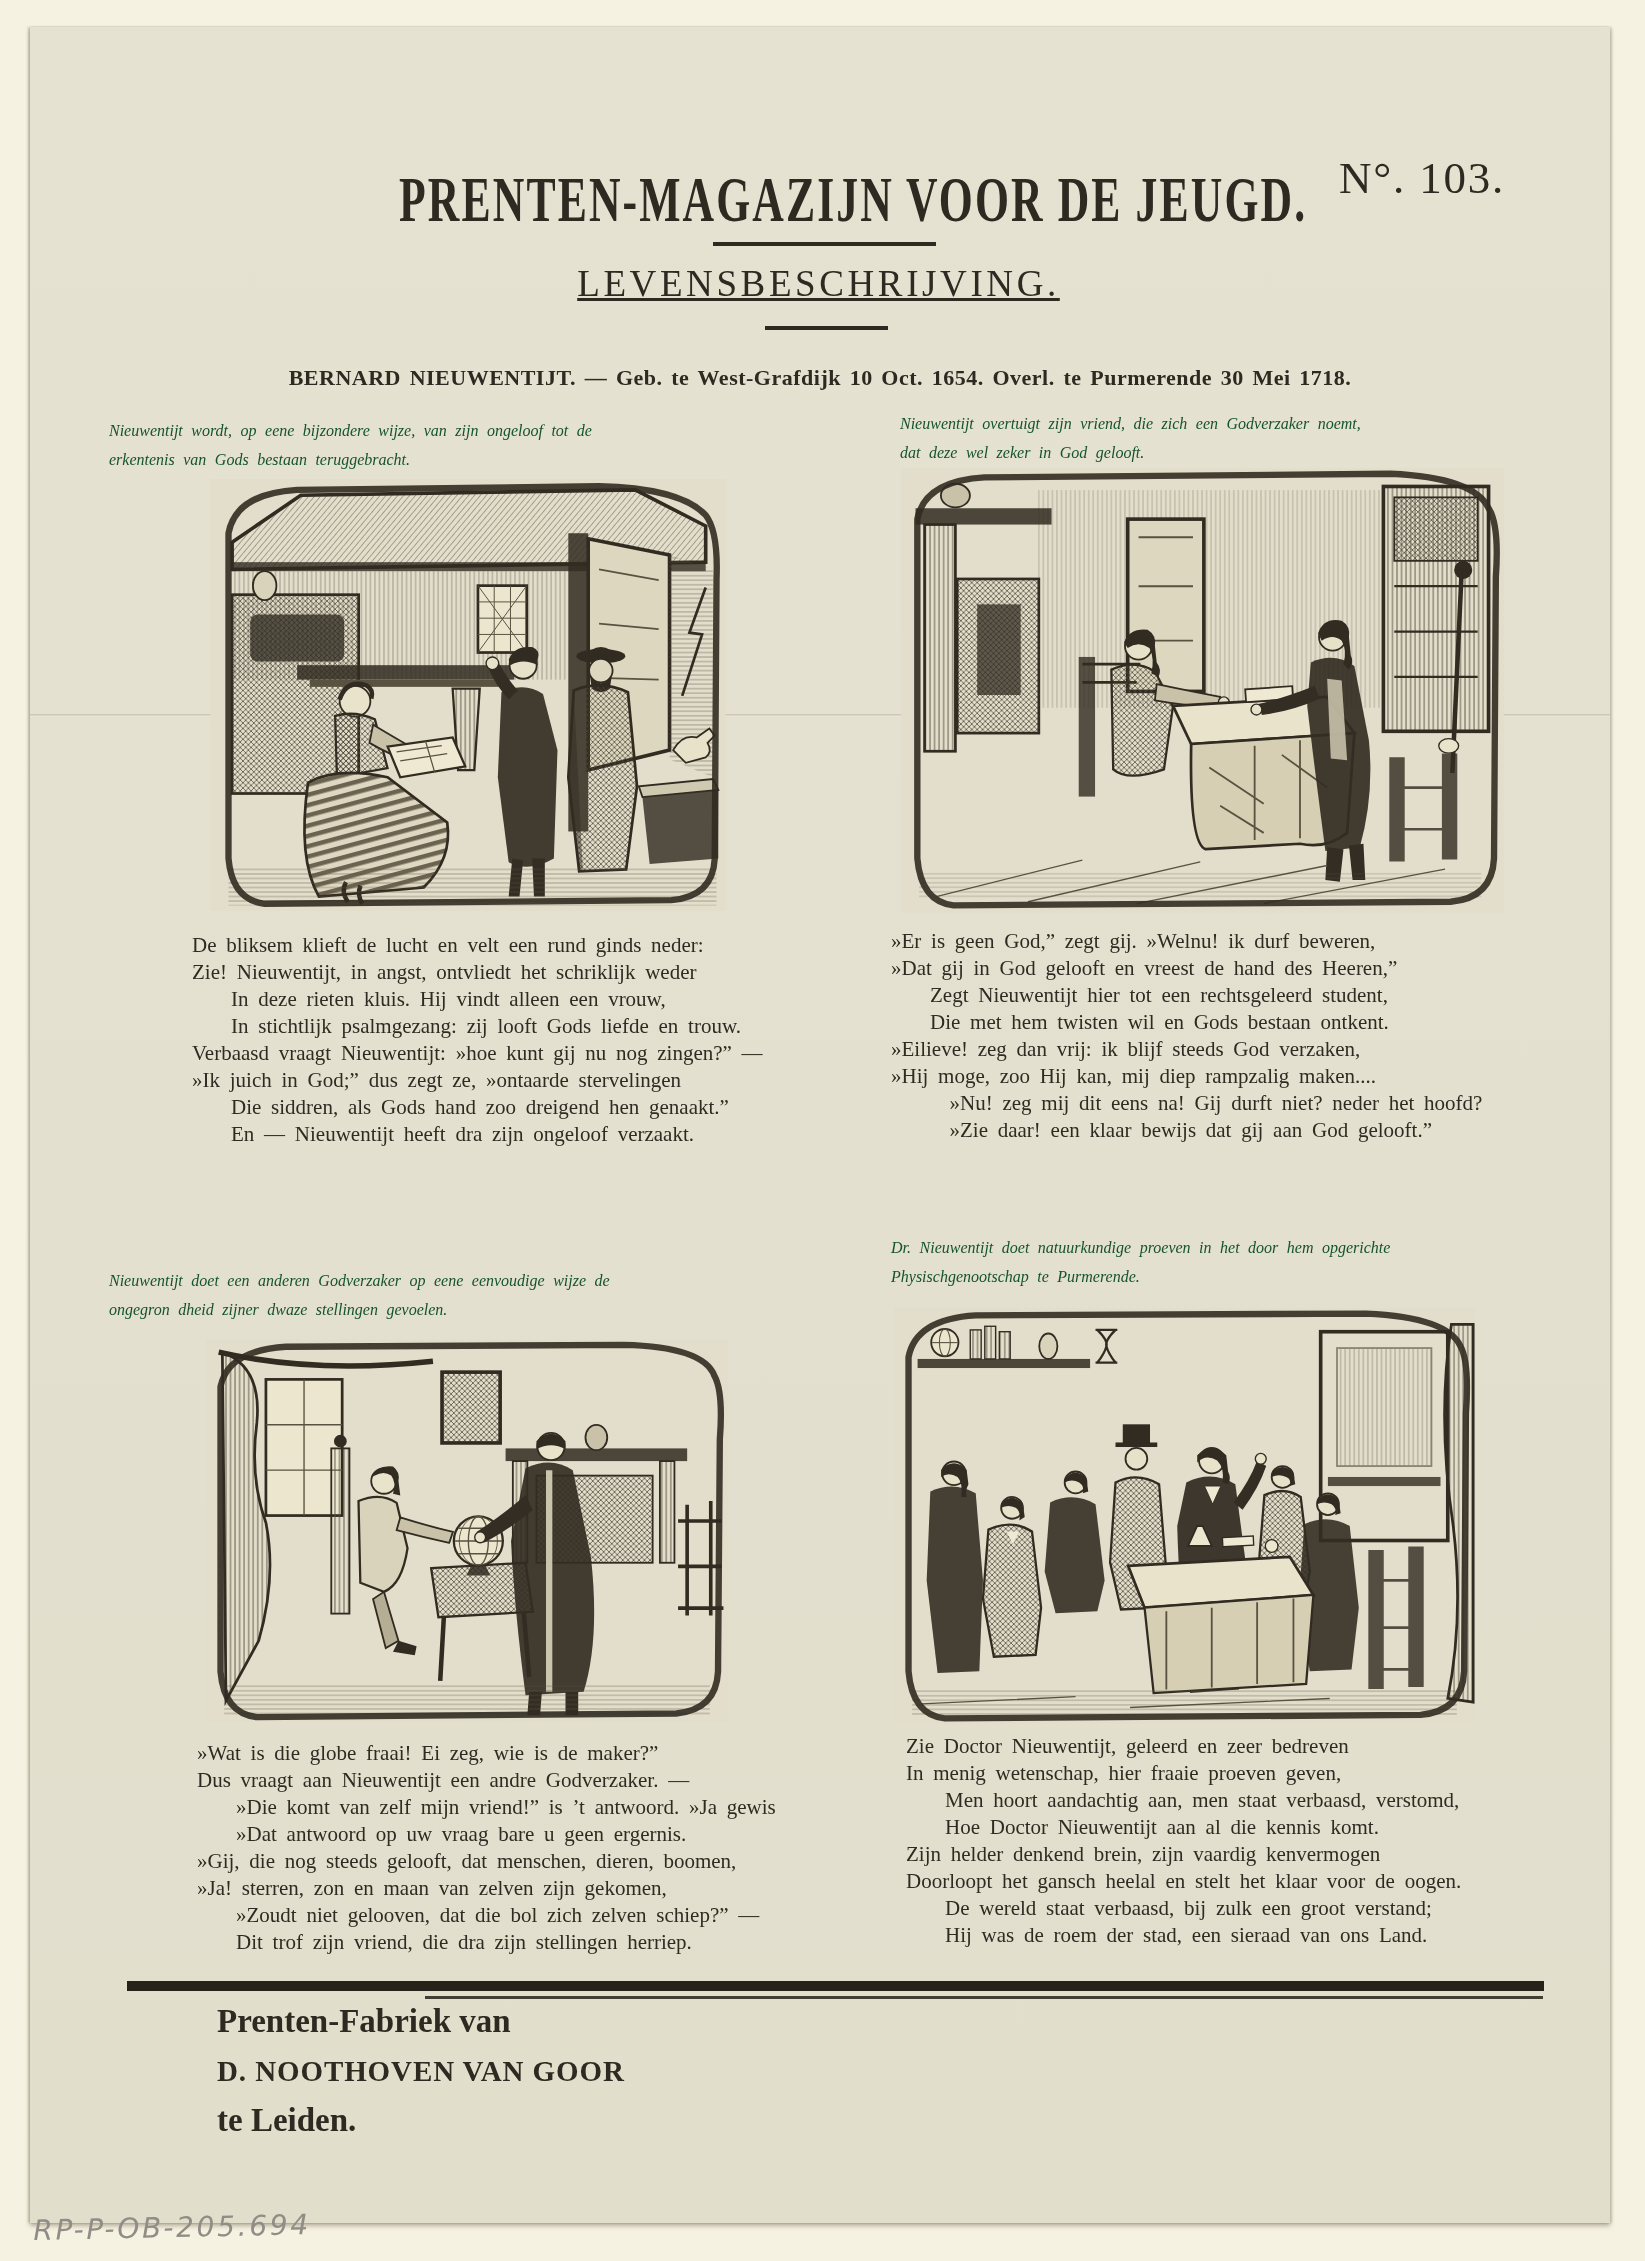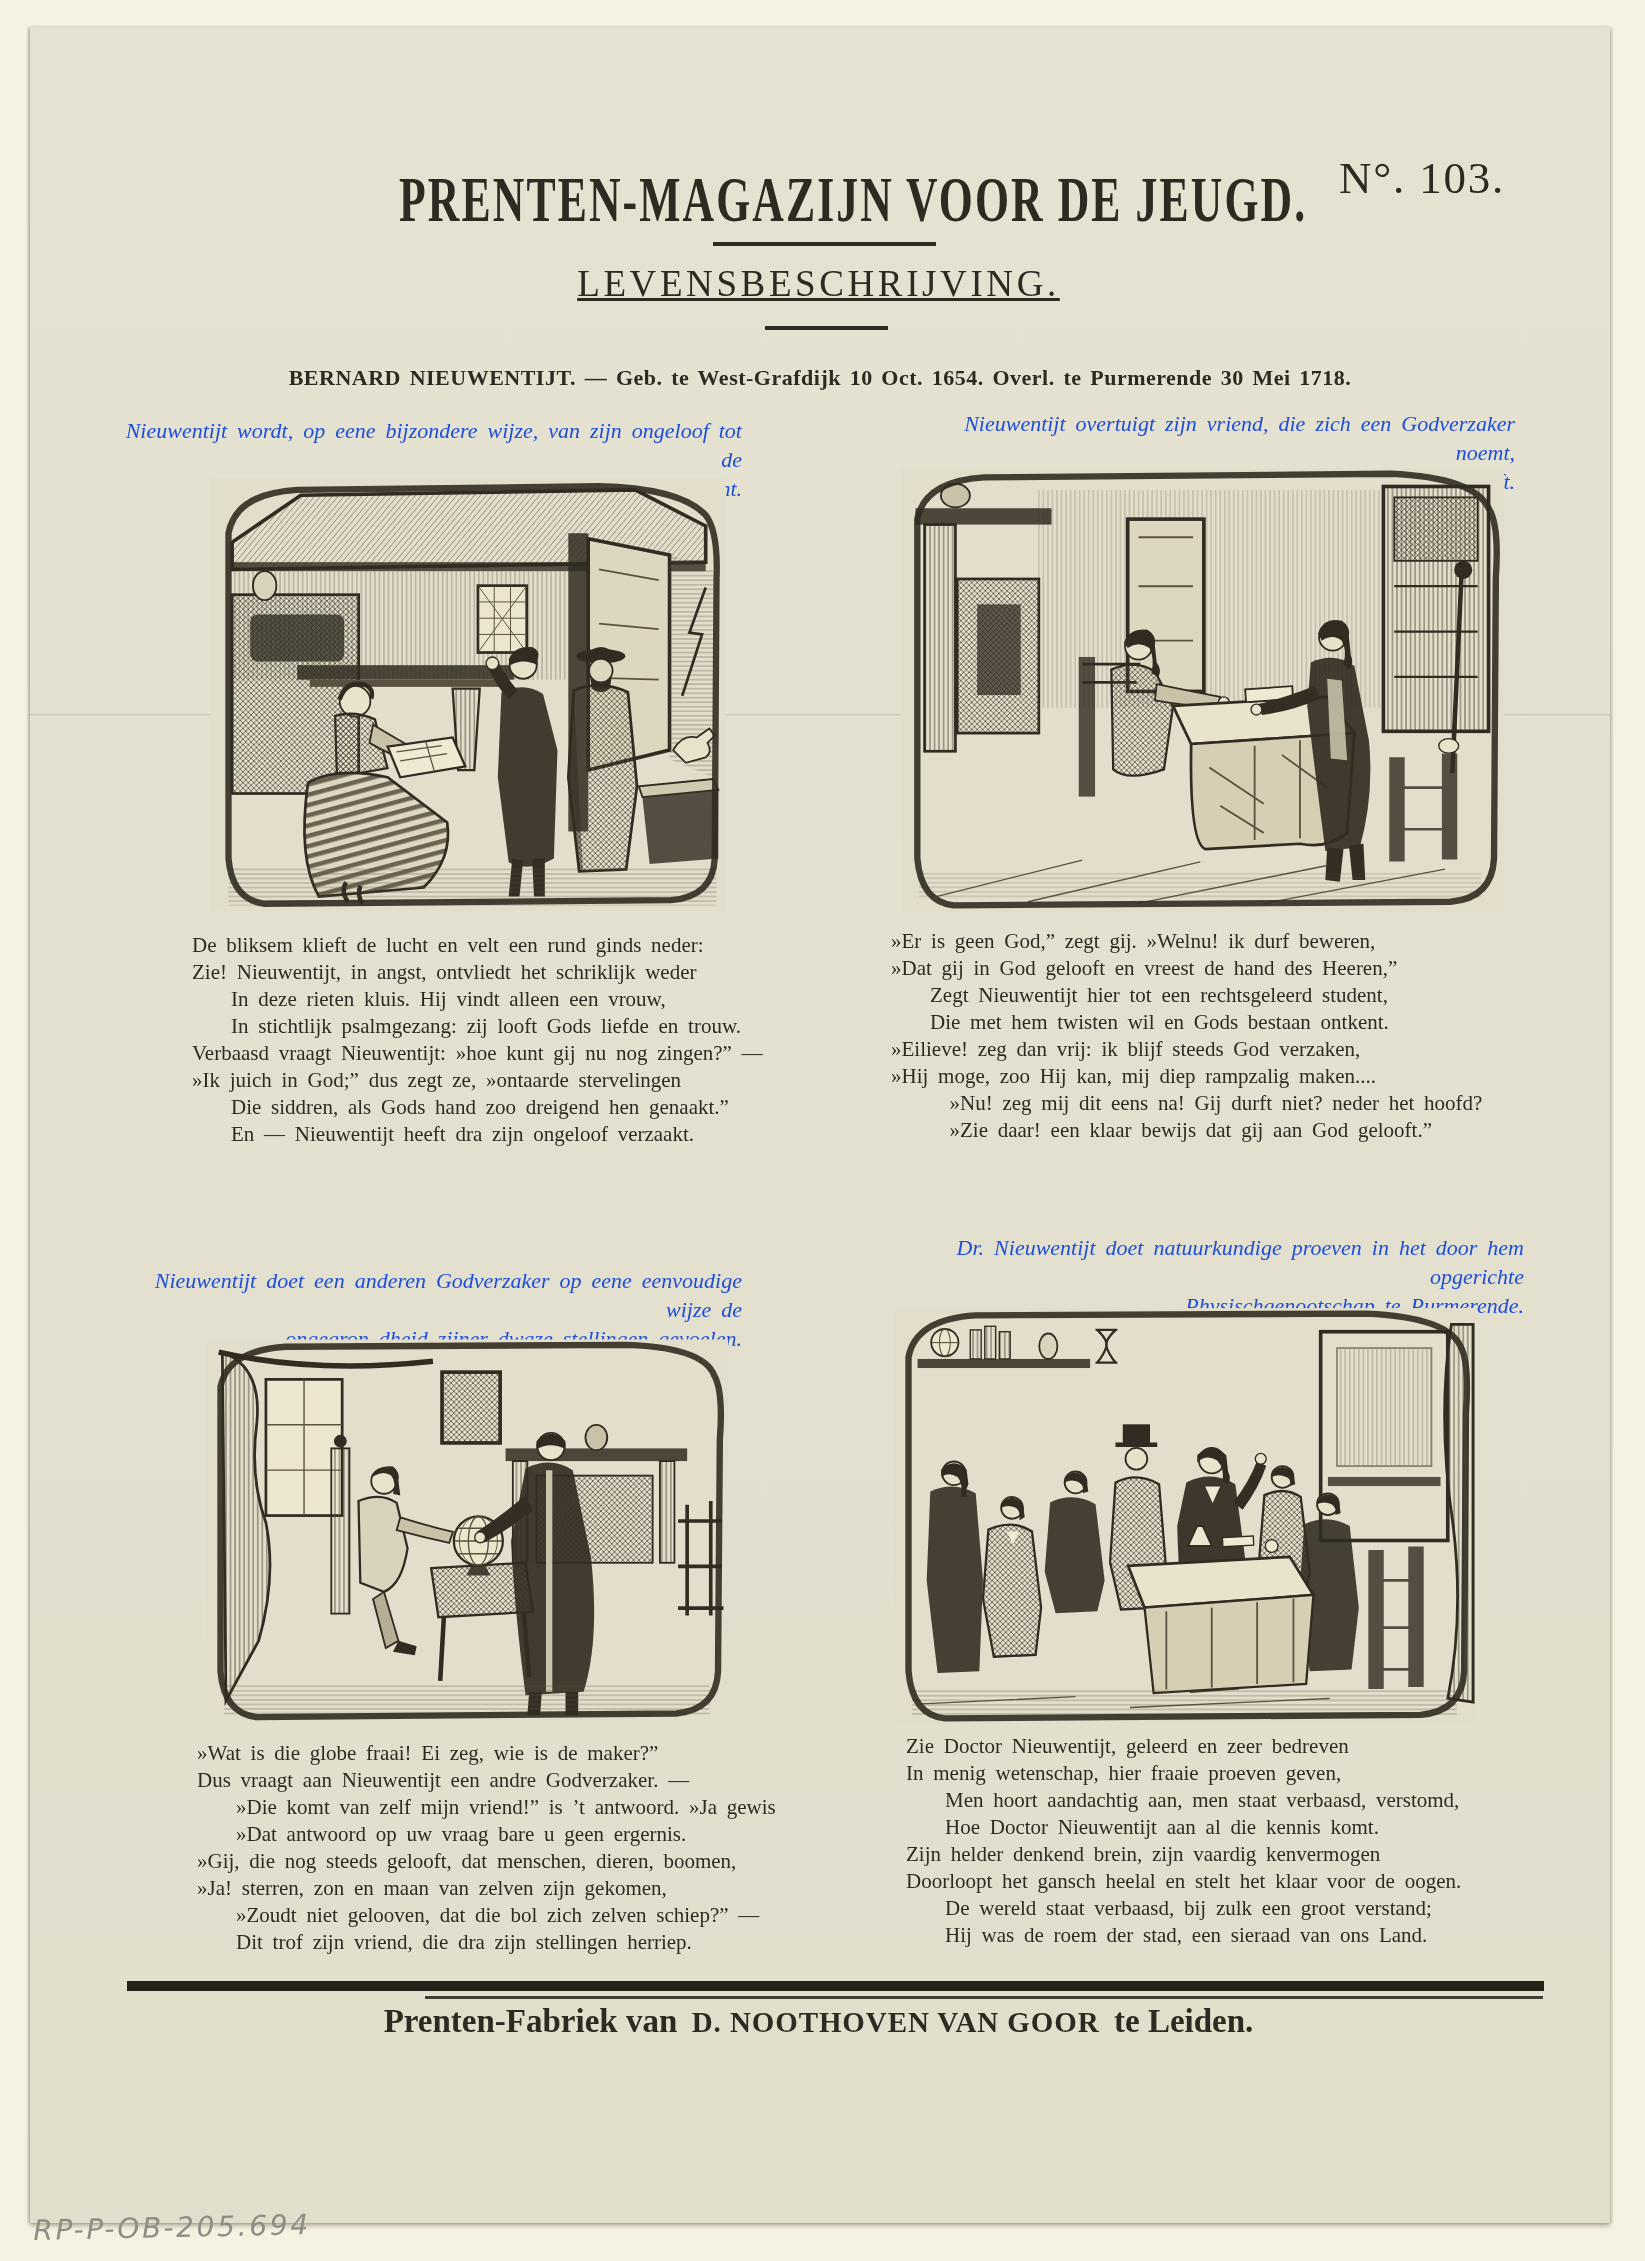--- a/index.html
+++ b/index.html
@@ -30,33 +30,33 @@
   .rule{background:#2e2a22;}
   .subtitle{
     left:271px;top:262px;width:1095px;text-align:center;
     font-size:37px;letter-spacing:3.6px;text-decoration:underline;
   }
   .byline{
     left:30px;top:365px;width:1580px;text-align:center;
     font-size:22px;font-weight:bold;letter-spacing:0.5px;word-spacing:2.7px;
   }
   .caption{
-    text-align:right;font-style:italic;font-size:22px;line-height:29px;
-    word-spacing:4.5px;color:#1d4ed8;
+    text-align:left;font-style:italic;font-size:16px;line-height:29px;
+    word-spacing:4.5px;color:#14532d;
   }
   .caption span{display:block;}
   .verse{font-size:21px;line-height:27px;word-spacing:4.5px;color:#2f2b22;}
   .verse span{display:block;white-space:pre;}
   .woodcut{display:block;}
   .footer-bar{left:127px;top:1981px;width:1417px;height:10px;background:#262219;}
   .footer-thin{left:425px;top:1996px;width:1118px;height:2.7px;background:#262219;opacity:.85;}
   .footer-line{
     left:217px;top:2003px;width:1203px;
     display:flex;justify-content:center;align-items:baseline;gap:14.5px;
-    font-weight:bold;white-space:nowrap;
+    font-weight:bold;white-space:nowrap;flex-direction:column;
   }
   .footer-line .small{font-size:33px;}
   .footer-line .big{font-size:29px;letter-spacing:0.9px;}
   .inscription{
     left:33px;top:2214px;
     font-family:"DejaVu Sans", sans-serif;font-style:italic;
     font-size:28px;letter-spacing:2.7px;color:#8f8d85;
     transform:rotate(-1.2deg);transform-origin:left top;
   }
 </style>

